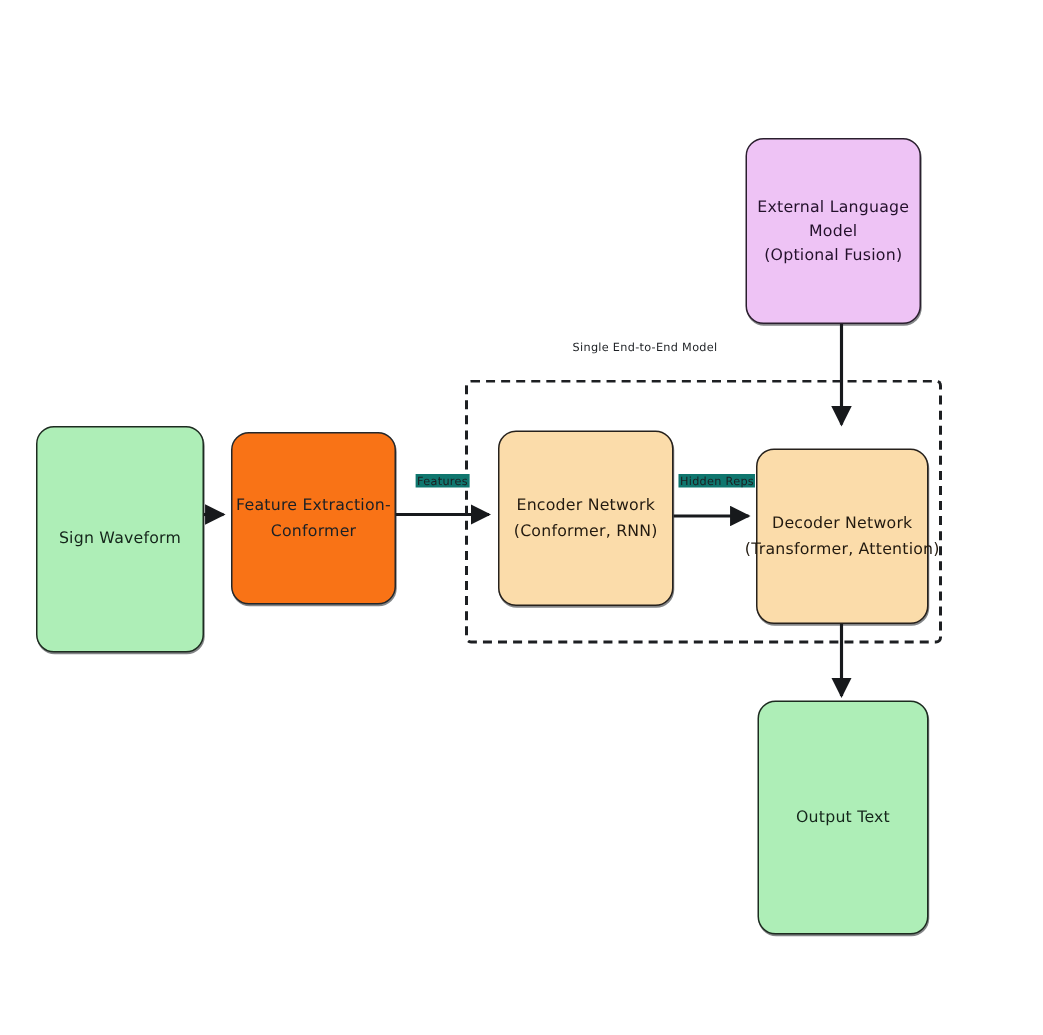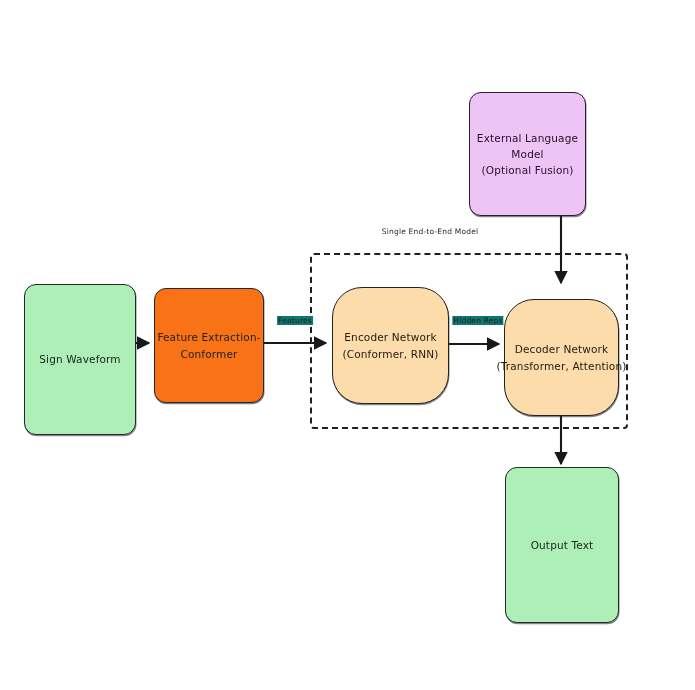--- a/index.html
+++ b/index.html
@@ -27,21 +27,21 @@
     letter-spacing:.15px;
     color:#16211c;
     padding:6px 8px;
     box-shadow:0.5px 1.2px 0 rgba(30,32,36,.55);
   }
   .node .lines{display:block;}
   .node .lines span{display:block;white-space:nowrap;}
 
   .n-green{background:#aeeeb7;border-color:#1d2b20;color:#14251a;}
   .n-gray{background:#f97316;border-color:#23272b;color:#1b2026;}
-  .n-orange{background:#fbdcaa;border-color:#26211c;color:#221a10;border-radius:30px;}
+  .n-orange{background:#fbdcaa;border-color:#26211c;color:#221a10;}
   .n-purple{background:#eec3f5;border-color:#2a1f2e;color:#23112b;}
 
   .group-box{
     position:absolute;
     box-sizing:border-box;
     border:2px dashed #1d1f22;
     border-radius:4px;
     background:transparent;
   }
   .group-label{
@@ -109,21 +109,21 @@
     </span>
   </div>
 
   <div class="node n-orange" style="left:504px;top:299px;width:115px;height:117px;align-items:center;">
     <span class="lines">
       <span>Decoder Network</span>
       <span>(Transformer, Attention)</span>
     </span>
   </div>
 
-  <div class="node n-purple" style="left:469px;top:92px;width:117px;height:124px;">
+  <div class="node n-purple" style="left:497px;top:92px;width:117px;height:124px;">
     <span class="lines">
       <span>External Language</span>
       <span>Model</span>
       <span>(Optional Fusion)</span>
     </span>
   </div>
 
   <div class="node n-green" style="left:505px;top:467px;width:114px;height:156px;">
     <span class="lines">
       <span>Output Text</span>

